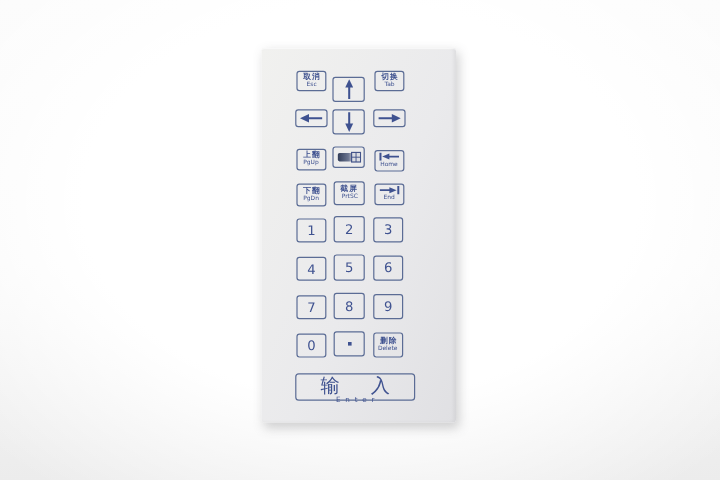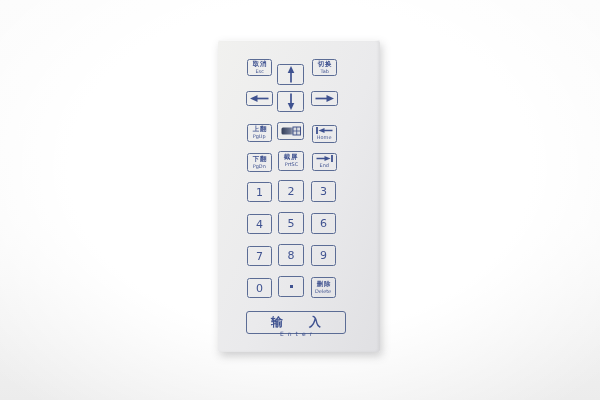--- a/index.html
+++ b/index.html
@@ -53,21 +53,21 @@
   .k-home  {left:94px;  top:85px;   width:25px;height:18px;}
   .k-pgdn  {left:29px;  top:113px;  width:25px;height:19px;}
   .k-prtsc {left:60px;  top:111px;  width:26px;height:20px;}
   .k-end   {left:94px;  top:113px;  width:25px;height:18px;}
   .k-d1{left:29px;top:142px;width:25px;height:20px;} .k-d2{left:60px;top:140px;width:26px;height:22px;} .k-d3{left:93px;top:141px;width:25px;height:21px;}
   .k-d4{left:29px;top:174px;width:25px;height:20px;} .k-d5{left:60px;top:172px;width:26px;height:22px;} .k-d6{left:93px;top:173px;width:25px;height:21px;}
   .k-d7{left:29px;top:206px;width:25px;height:20px;} .k-d8{left:60px;top:204px;width:26px;height:22px;} .k-d9{left:93px;top:205px;width:25px;height:21px;}
   .k-d0{left:29px;top:238px;width:25px;height:20px;} .k-dot{left:60px;top:236px;width:26px;height:21px;} .k-del{left:93px;top:237px;width:25px;height:21px;}
   .k-enter {left:28px;  top:271px;  width:100px;height:23px;border-radius:3px;}
   .enter-zh{
-    font-size:12px;font-weight:700;letter-spacing:26px;margin-right:-26px;
+    font-size:16px;font-weight:400;letter-spacing:26px;margin-right:-26px;
     white-space:nowrap;margin-top:-2px;
   }
   .enter-en{
     position:absolute;left:0;right:0;bottom:-4px;text-align:center;
     font-size:6px;letter-spacing:4px;margin-right:-4px;color:var(--ink);
   }
   .sq-dot{width:3px;height:3px;background:var(--ink);}
   .home-en,.end-en{font-size:5.5px;margin-top:1px;transform:scale(.9);}
 </style>
 </head>

